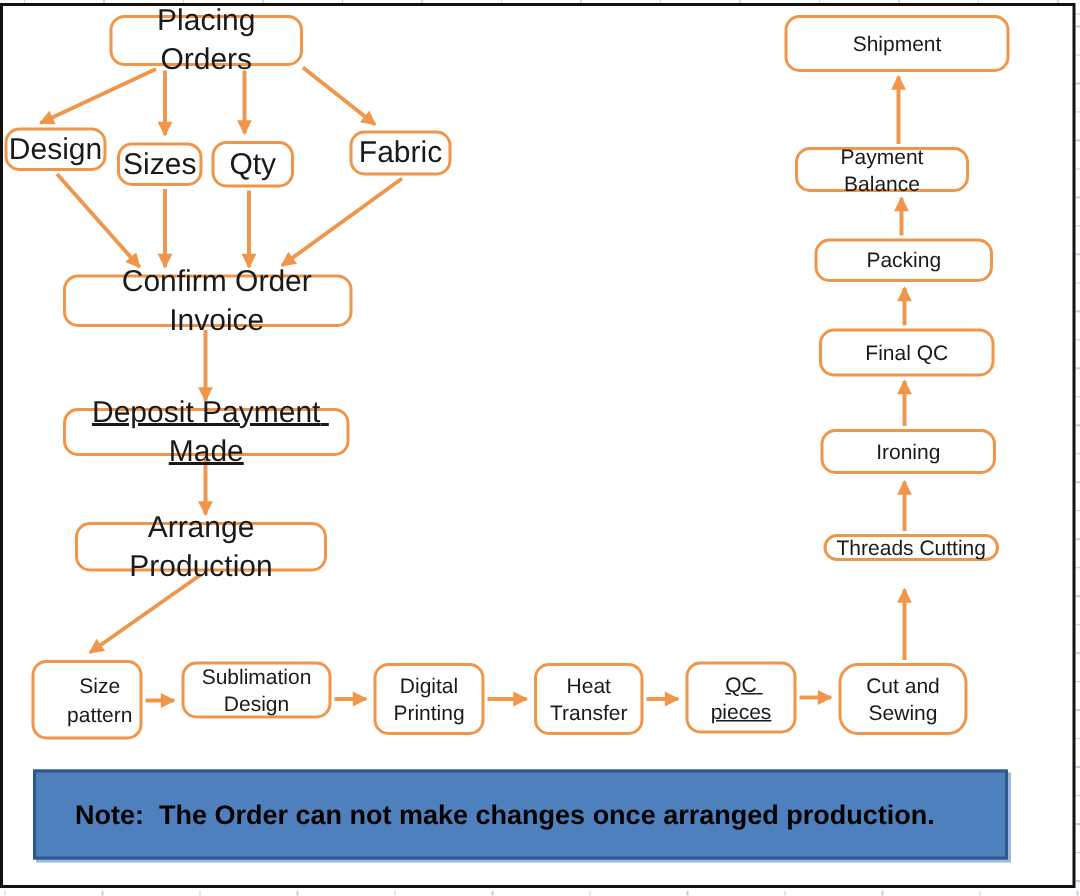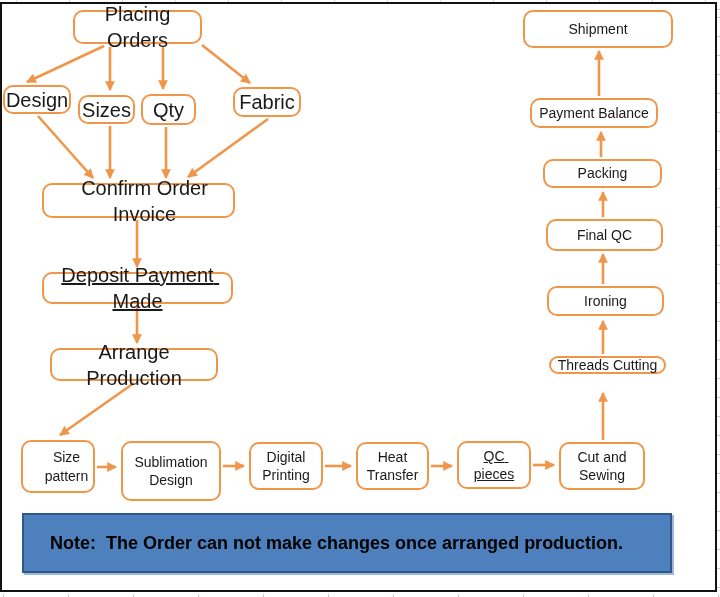--- a/index.html
+++ b/index.html
@@ -44,30 +44,30 @@
   .node.sm{font-size:14px;}
   #n-placing   {left:73px; top:10px; width:129px;height:34px;}
   #n-design    {left:3px;  top:85px; width:68px; height:29px;}
   #n-sizes     {left:78px; top:95px; width:57px; height:29px;}
   #n-qty       {left:141px;top:94px; width:55px; height:31px;}
   #n-fabric    {left:233px;top:87px; width:68px; height:30px;}
   #n-confirm   {left:42px; top:183px;width:193px;height:35px;padding-left:15px;}
   #n-deposit   {left:42px; top:272px;width:191px;height:32px;text-decoration:underline;}
   #n-arrange   {left:50px; top:348px;width:168px;height:33px;}
   #n-sizepattern{left:21px;top:440px;width:74px; height:53px;padding-left:20px;}
-  #n-sublimation{left:121px;top:441px;width:100px;height:60px;}
+  #n-sublimation{left:121px;top:441px;width:100px;height:38px;}
   #n-digital   {left:249px;top:442px;width:74px; height:48px;}
   #n-heat      {left:356px;top:442px;width:73px; height:48px;}
   #n-qc        {left:457px;top:441px;width:74px; height:48px;text-decoration:underline;}
-  #n-cut       {left:559px;top:442px;width:86px; height:48px;}
+  #n-cut       {left:559px;top:442px;width:86px; height:48px;border-radius:13px;}
   #n-threads   {left:549px;top:356px;width:117px;height:18px;}
   #n-ironing   {left:547px;top:286px;width:117px;height:30px;}
   #n-finalqc   {left:546px;top:219px;width:117px;height:32px;}
   #n-packing   {left:543px;top:159px;width:119px;height:29px;}
-  #n-payment   {left:530px;top:98px; width:128px;height:30px;}
+  #n-payment   {left:530px;top:98px; width:116px;height:30px;}
   #n-shipment  {left:523px;top:10px; width:150px;height:38px;}
   
   .note{
     position:absolute;left:22px;top:513px;width:650px;height:60px;box-sizing:border-box;
     background:#4E80BE;border:2px solid #2E578C;
     box-shadow:2px 2px 0 #9db8da;
     display:flex;align-items:center;
     color:#000000;font-size:18px;font-weight:600;white-space:pre;
     padding-left:26px;
   }

